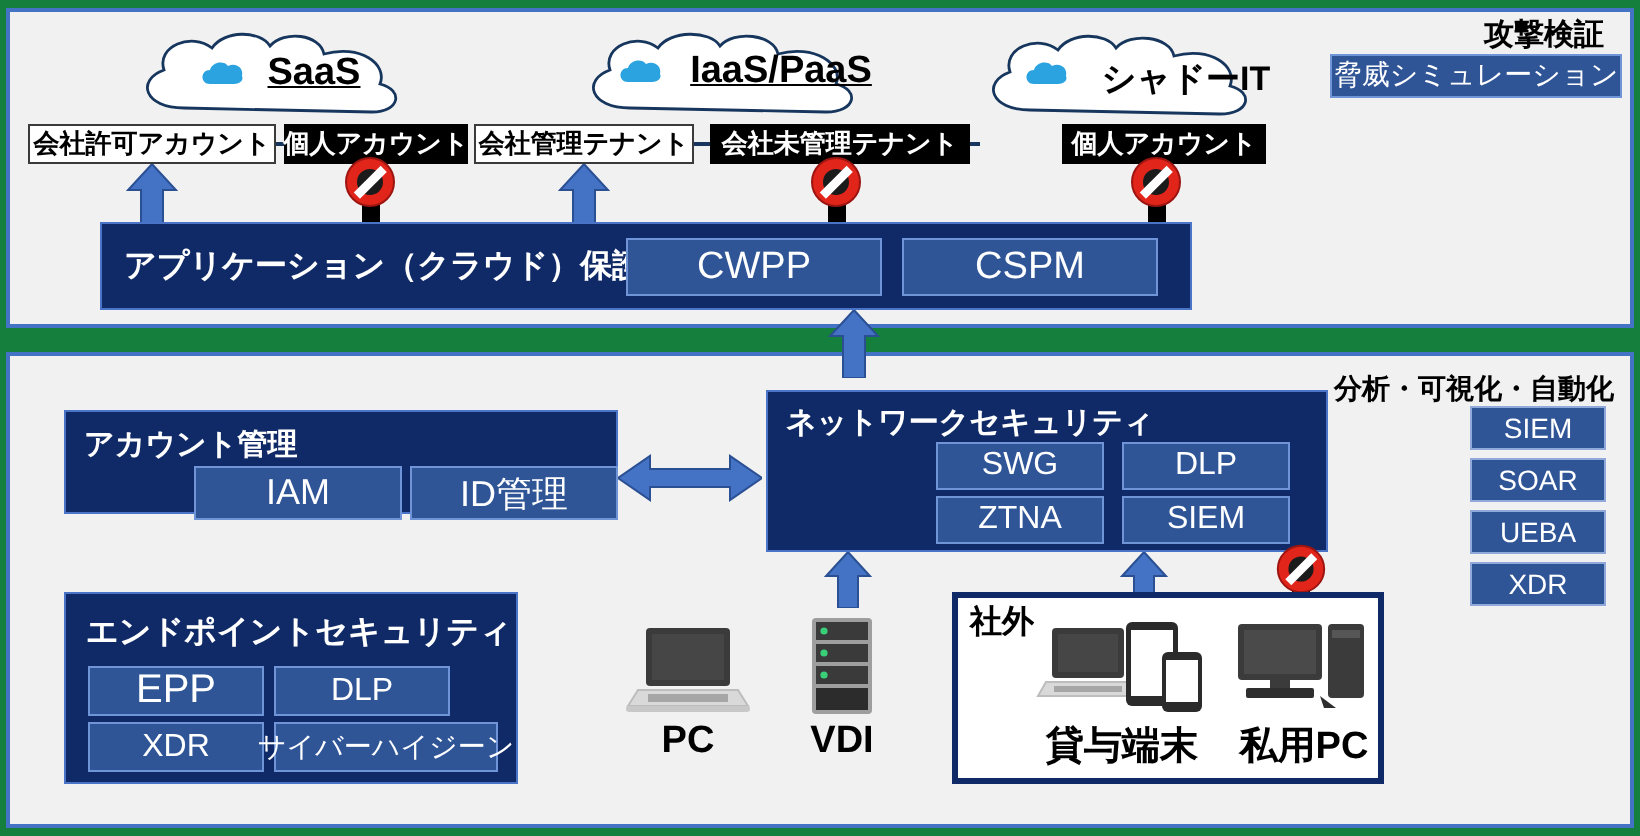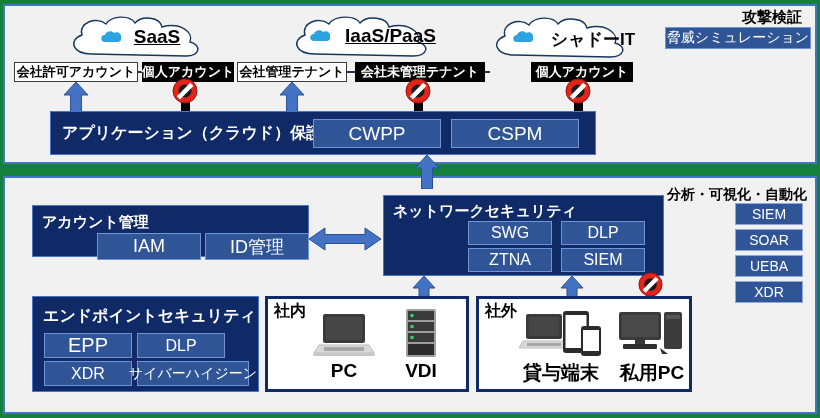--- a/index.html
+++ b/index.html
@@ -187,23 +187,20 @@
   </svg>
 
   <div class="navy" style="left:32px;top:296px;width:227px;height:96px;">
     <div class="title" style="left:10px;top:9px;font-size:16px;">エンドポイントセキュリティ</div>
     <div class="chip" style="left:11px;top:36px;width:88px;height:25px;font-size:20px;">EPP</div>
     <div class="chip" style="left:104px;top:36px;width:88px;height:25px;font-size:16px;">DLP</div>
     <div class="chip" style="left:11px;top:64px;width:88px;height:25px;font-size:16px;">XDR</div>
     <div class="chip" style="left:104px;top:64px;width:112px;height:25px;font-size:14px;">サイバーハイジーン</div>
   </div>
 
-  <div class="devbox" style="left:265px;top:296px;width:204px;height:96px;">
-    <div class="corner" style="font-size:16px;">社内</div>
-  </div>
 
   <svg style="position:absolute;left:313px;top:312px;" width="62" height="46" viewBox="0 0 62 46">
     <rect x="10" y="2" width="42" height="29" rx="2" fill="#3b3b3b"></rect>
     <rect x="13" y="5" width="36" height="23" fill="#464646"></rect>
     <path d="M6 33 L56 33 L61 41 L1 41 Z" fill="#d9d9d9" stroke="#bdbdbd" stroke-width="1"></path>
     <rect x="11" y="35" width="40" height="4" fill="#a6a6a6"></rect>
     <rect x="0" y="41" width="62" height="3" rx="1.5" fill="#c8c8c8"></rect>
   </svg>
   <div class="devlabel" style="left:313px;top:360px;width:62px;font-size:19px;">PC</div>
 

